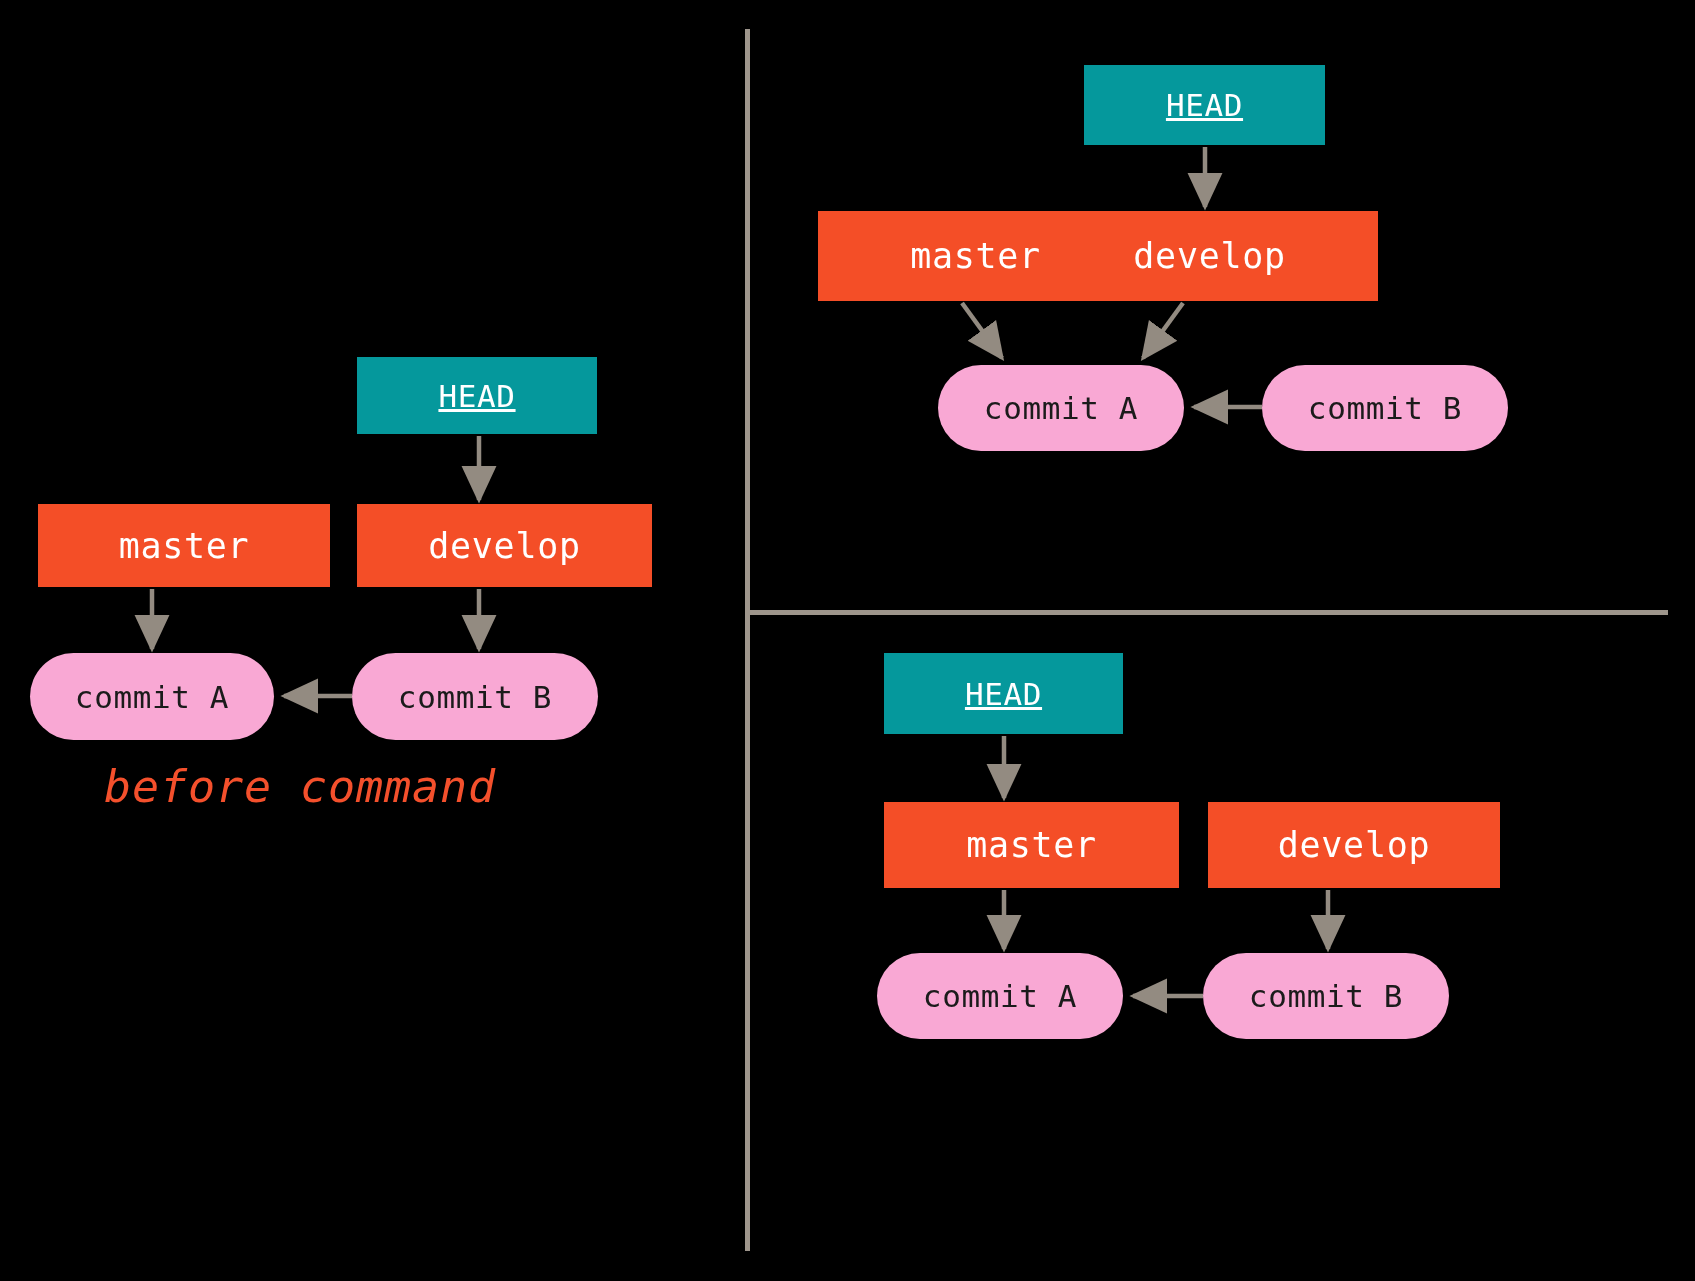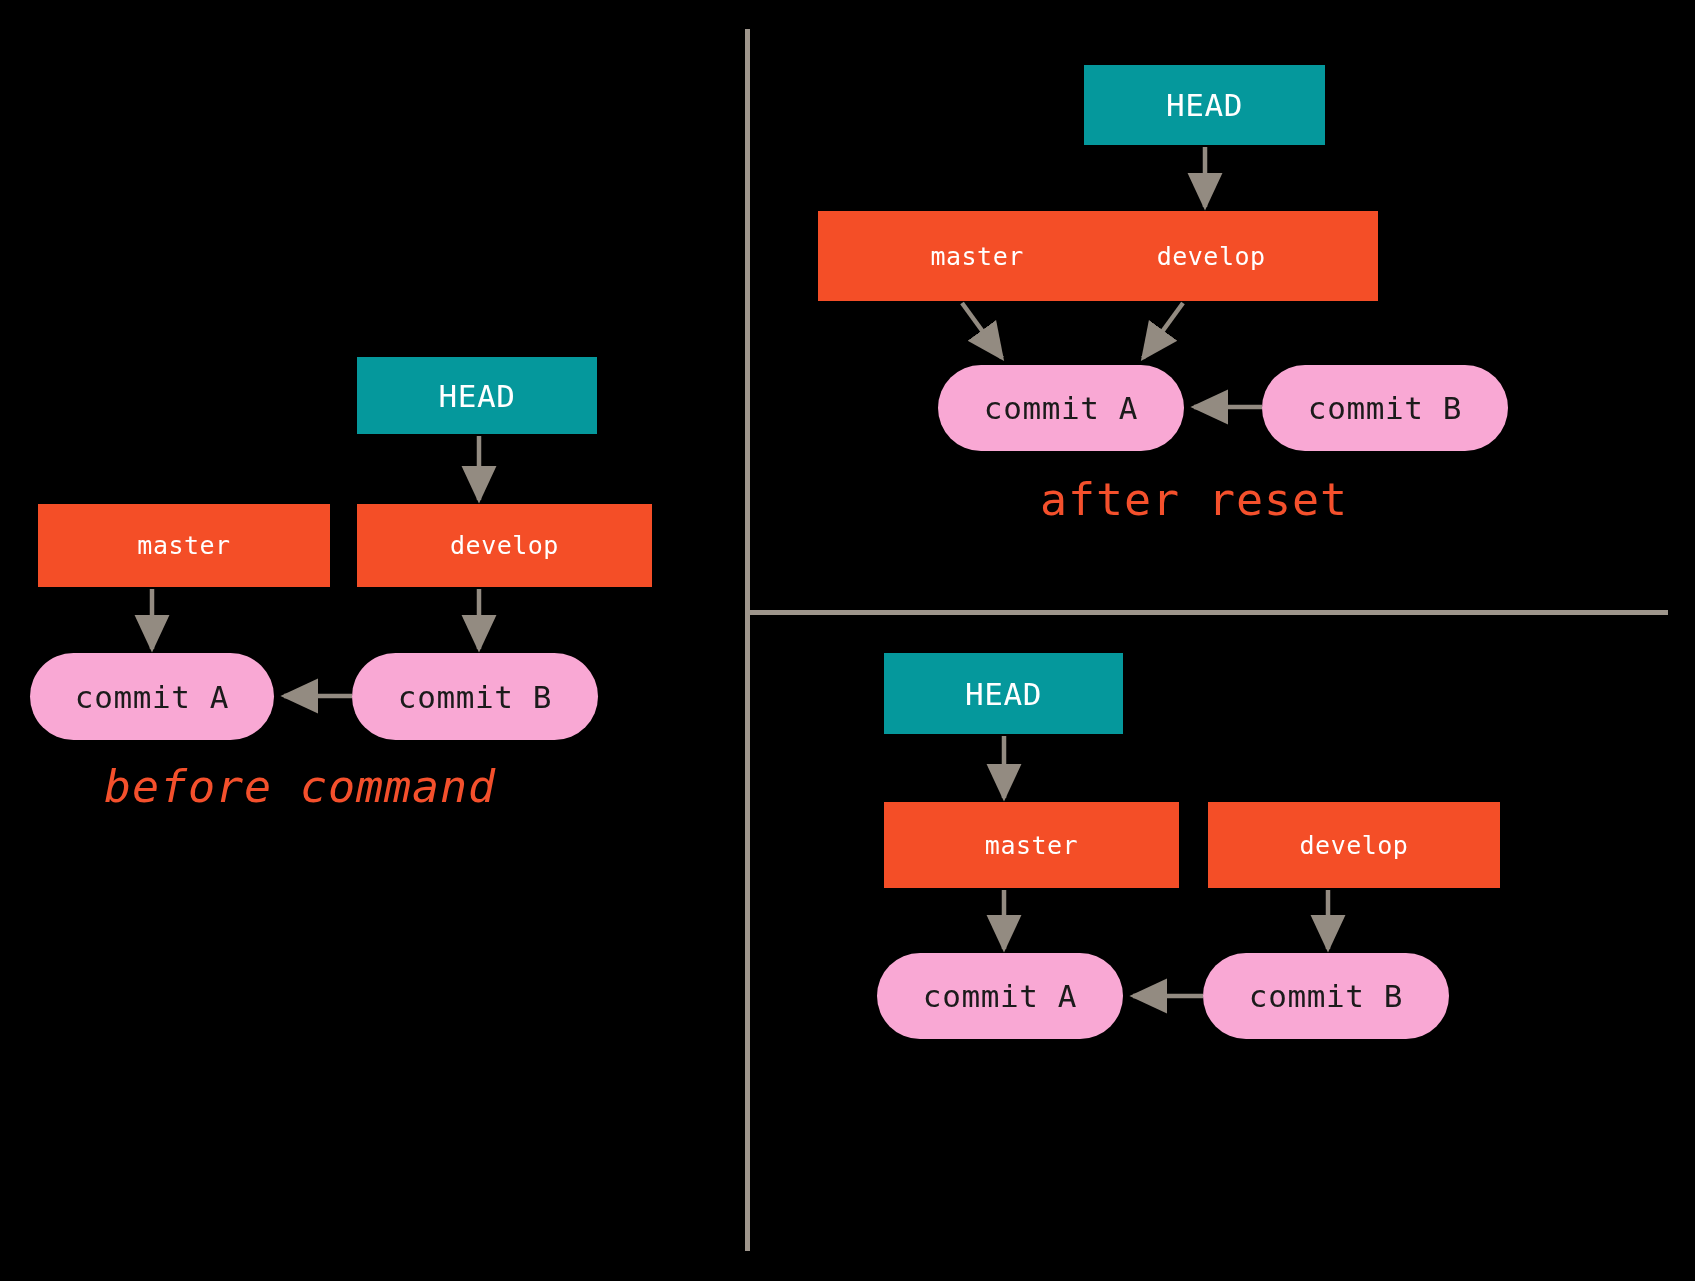--- a/index.html
+++ b/index.html
@@ -33,25 +33,26 @@
     display: flex;
     align-items: center;
     justify-content: center;
     white-space: nowrap;
     letter-spacing: 0.02em;
   }
   .node-head {
     background: #05989c;
     color: #ffffff;
     font-size: 31px;
+    text-decoration: underline;
   }
   .node-branch {
     background: #f44e27;
     color: #ffffff;
-    font-size: 25px;
+    font-size: 35px;
   }
   .node-branch.two-up {
     justify-content: space-around;
     padding: 0 46px;
   }
   .node-branch.two-up span {
     flex: 0 0 auto;
   }
   .node-commit {
     background: #f9a8d4;
@@ -119,21 +120,20 @@
   </div>
 
   <div class="node node-commit" style="left:938px; top:365px; width:246px; height:86px;">
     <span>commit A</span>
   </div>
 
   <div class="node node-commit" style="left:1262px; top:365px; width:246px; height:86px;">
     <span>commit B</span>
   </div>
 
-  <div class="caption" style="left:1040px; top:473px;">after reset</div>
 
   <div class="node node-head" style="left:884px; top:653px; width:239px; height:81px;">
     <span>HEAD</span>
   </div>
 
   <div class="node node-branch" style="left:884px; top:802px; width:295px; height:86px;">
     <span>master</span>
   </div>
 
   <div class="node node-branch" style="left:1208px; top:802px; width:292px; height:86px;">

